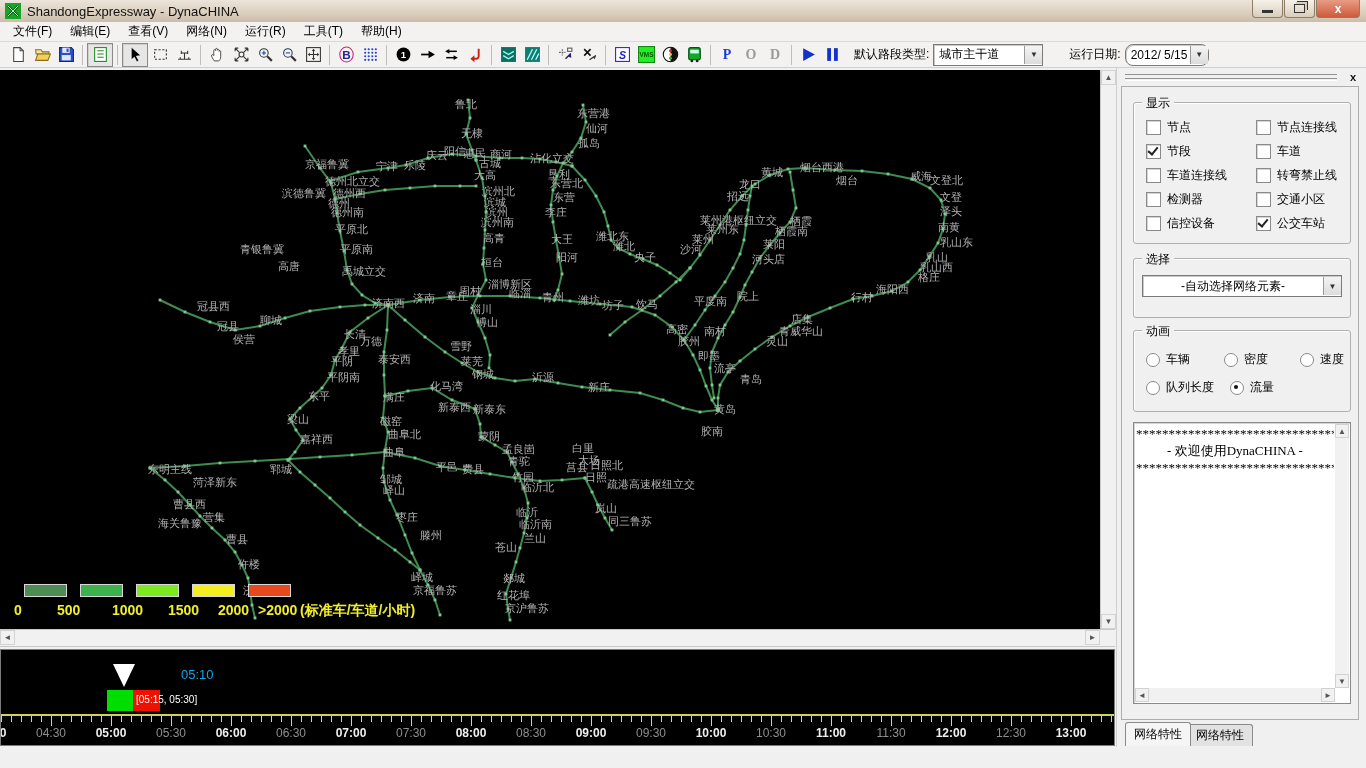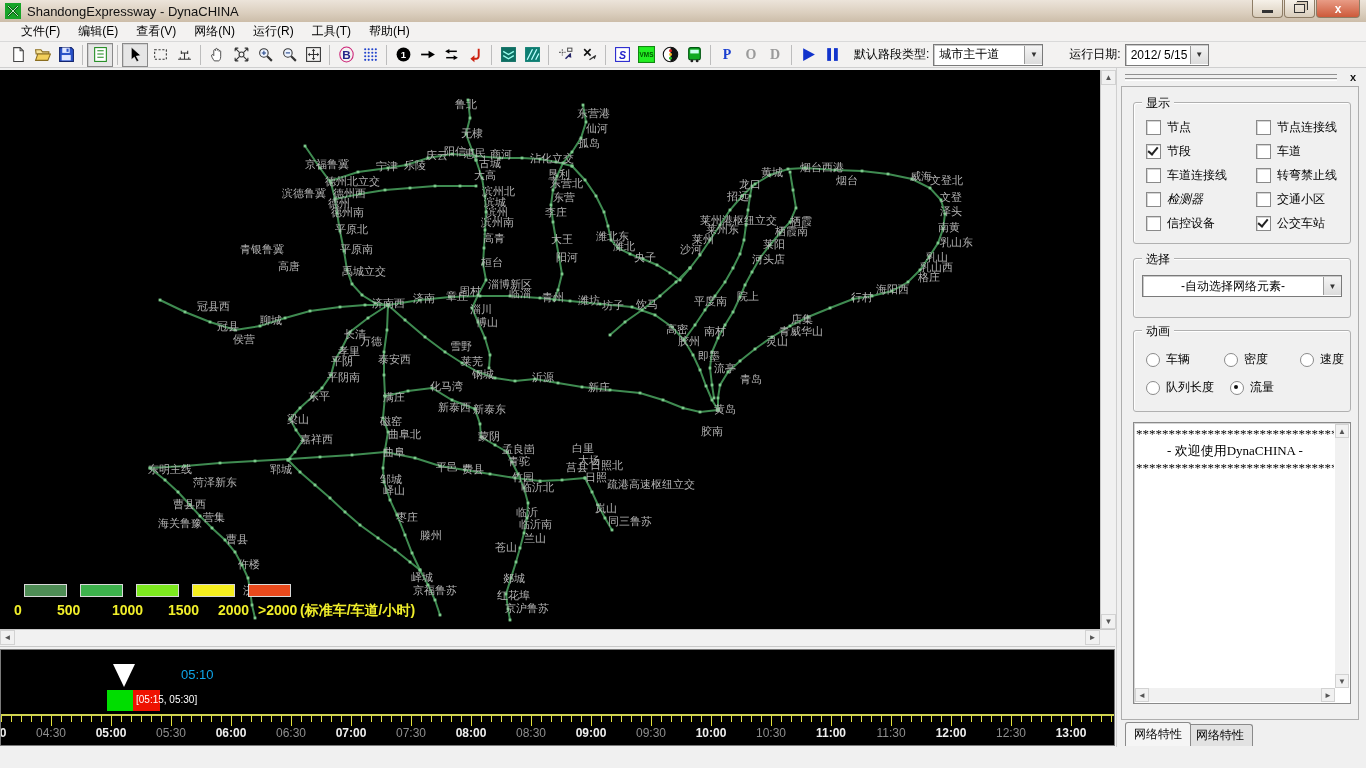--- a/index.html
+++ b/index.html
@@ -13,21 +13,21 @@
   .title-text{font-size:13px;color:#111;}
   .winbtns{position:absolute;right:6px;top:0;display:flex;}
   .wb{width:29px;height:17px;border:1px solid #8e7d66;border-top:none;
       border-radius:0 0 4px 4px;background:linear-gradient(180deg,#f6f1e9,#d9cdbb);
       display:flex;align-items:center;justify-content:center;margin-left:1px;font-weight:bold;}
   .wb.close{width:42px;background:linear-gradient(180deg,#e89c86,#cd5a3a);color:#fff;}
   .wb .minbar{width:11px;height:3px;background:#333;margin-top:6px;}
   .wb .restoreglyph{width:9px;height:7px;border:1px solid #333;box-shadow:2px -2px 0 -0px #d9cdbb,3px -3px 0 0px #333;}
   
   .menubar{position:absolute;left:0;top:22px;width:1366px;height:20px;background:#f3f2f1;
-    border-bottom:1px solid #d9d9d9;display:flex;align-items:center;padding-left:12px;box-sizing:border-box;}
+    border-bottom:1px solid #d9d9d9;display:flex;align-items:center;padding-left:4px;box-sizing:border-box;}
   .mitem{padding:2px 9px;}
   
   .toolbar{position:absolute;left:0;top:42px;width:1366px;height:26px;background:#f3f2f1;
     border-bottom:1px solid #cfcfcf;display:flex;align-items:center;padding-left:6px;box-sizing:border-box;}
   .tbtn{width:24px;height:22px;display:inline-flex;align-items:center;justify-content:center;flex:none;}
   .tbtn svg{width:17px;height:17px;}
   .tbtn.pressed{border:1px solid #8a8a8a;background:#e6e6e6;box-shadow:inset 1px 1px 0 #cfcfcf;}
   .tsep{width:1px;height:20px;background:#bdbdbd;margin:0 4px;flex:none;}
   .tb-letter{font-weight:bold;font-size:14px;font-family:"Liberation Serif",serif;}
   .lp{color:#1a3fd0;} .lg{color:#9a9a9a;}
@@ -350,21 +350,21 @@
             <rect x="9.4" y="2" width="3.6" height="12" fill="#1133cc"></rect>
           </svg>
         </span>
       </span>
     <span class="tlabel">默认路段类型:</span>
     <span class="combo" style="width:108px;">
       <span class="cval">城市主干道</span>
       <span class="cbtn">▼</span>
     </span>
     <span class="tlabel" style="margin-left:26px;">运行日期:</span>
-    <span class="combo" style="width:82px;">
+    <span class="combo" style="width:82px;border-radius:8px;">
       <span class="cval">2012/ 5/15</span>
       <span class="cbtn">▼</span>
     </span>
   </div>
 
   <div class="mapwrap">
     <svg id="mapsvg" width="1100" height="559" viewBox="0 70 1100 559" preserveAspectRatio="none">
         <polyline points="468,100 470,118 466,134 472,150 476,160" fill="none" stroke="#3f8b51" stroke-width="2"></polyline>
         <polyline points="330,181 358,172 388,168 406,165 428,158 452,154 476,156 500,158 522,158 540,159 556,162 572,166" fill="none" stroke="#3f8b51" stroke-width="2"></polyline>
         <polyline points="305,146 320,168 331,183 335,199 337,213 340,231 344,251 347,270 352,284 362,295 375,303 388,305" fill="none" stroke="#3f8b51" stroke-width="2"></polyline>
@@ -1019,21 +1019,21 @@
             <span>车道</span>
           </div>
           <div class="cbrow" style="left: 12px; top: 64px;">
             <span class="cb"></span>
             <span>车道连接线</span>
           </div>
           <div class="cbrow" style="left: 122px; top: 64px;">
             <span class="cb"></span>
             <span>转弯禁止线</span>
           </div>
-          <div class="cbrow" style="left: 12px; top: 88px; font-style: italic;">
+          <div class="cbrow" style="left: 12px; top: 88px;">
             <span class="cb"></span>
             <span>检测器</span>
           </div>
           <div class="cbrow" style="left: 122px; top: 88px;">
             <span class="cb"></span>
             <span>交通小区</span>
           </div>
           <div class="cbrow" style="left: 12px; top: 112px;">
             <span class="cb"></span>
             <span>信控设备</span>

